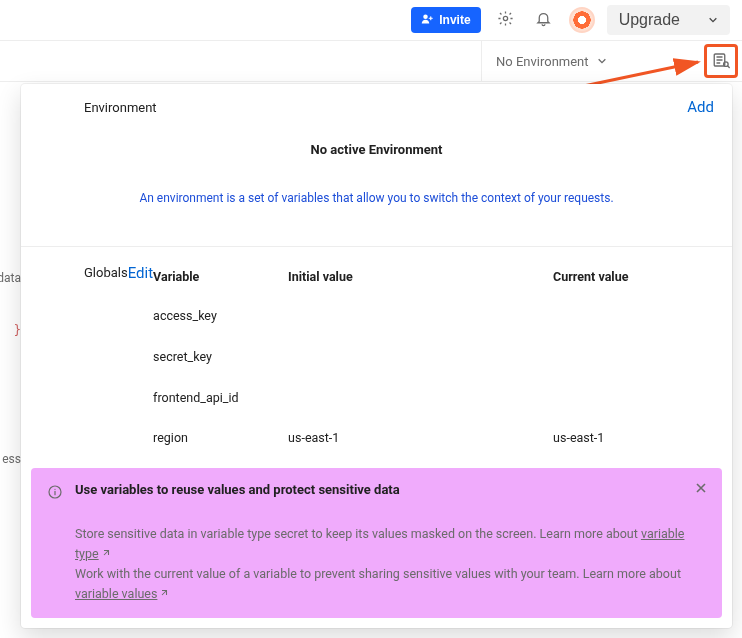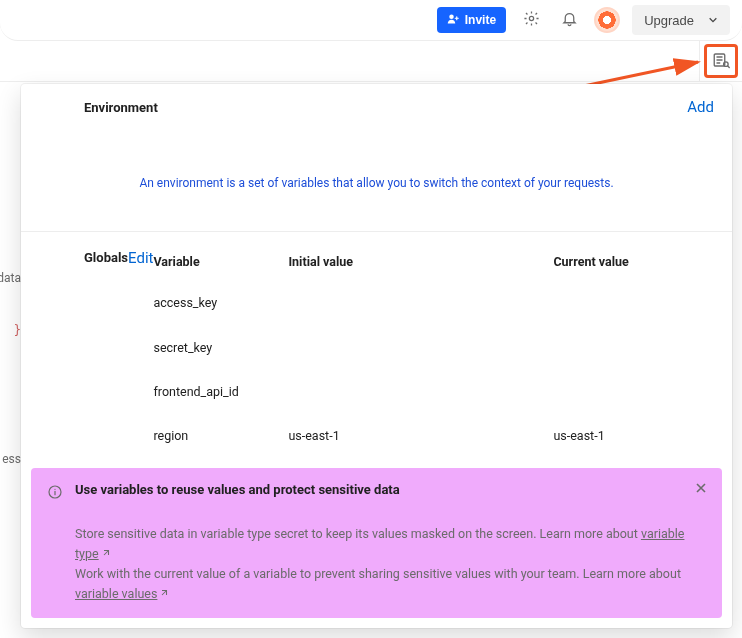--- a/index.html
+++ b/index.html
@@ -16,21 +16,20 @@
 
   
   .topbar {
     height: 41px;
     border-bottom: 1px solid #ededed;
     display: flex;
     align-items: center;
     justify-content: flex-end;
     gap: 12px;
     padding-right: 12px;
-    border-radius: 18px;
   }
   .invite-btn {
     background: #1664ff;
     color: #fff;
     border: none;
     border-radius: 4px;
     height: 26px;
     padding: 0 10px;
     display: flex;
     align-items: center;
@@ -60,23 +59,23 @@
     cursor: pointer;
   }
   .upgrade-btn {
     background: #f2f2f2;
     border: none;
     border-radius: 4px;
     height: 30px;
     padding: 0 12px;
     display: flex;
     align-items: center;
-    gap: 14px;
+    gap: 28px;
     color: #4a4a4a;
-    font-size: 13px;
+    font-size: 16px;
     cursor: pointer;
   }
   .chev { width:10px; height:10px; }
 
   
   .envbar {
     height: 41px;
     border-bottom: 1px solid #ededed;
     display: flex;
     align-items: stretch;
@@ -162,21 +161,21 @@
   .section {
     padding: 14px 18px 10px 18px;
   }
   .section-header {
     display: flex;
     align-items: center;
     justify-content: space-between;
     margin-bottom: 8px;
   }
   .section-title {
-    font-weight: 700;
+    font-weight: 400;
     font-size: 13px;
     color: #212121;
     padding-left: 45px;
   }
   .link {
     color: #0265d2;
     font-size: 15px;
     cursor: pointer;
   }
 
@@ -316,20 +315,28 @@
     <span>
       <svg class="chev" viewBox="0 0 12 12" fill="none" stroke="currentColor" stroke-width="1.6">
           <path d="M2 4l4 4 4-4"></path>
         </svg>
     </span>
   </button>
 </div>
 
 <div class="envbar">
   <div class="envbar-left"></div>
+  <div class="env-select">
+    <span>No Environment</span>
+    <span>
+      <svg class="chev" viewBox="0 0 12 12" fill="none" stroke="#6b6b6b" stroke-width="1.6">
+          <path d="M2 4l4 4 4-4"></path>
+        </svg>
+    </span>
+  </div>
   <div class="env-quicklook">
     <div class="env-quicklook-inner">
       <span>
         <svg viewBox="0 0 24 24" fill="none" stroke="currentColor" stroke-width="1.8">
             <rect x="3" y="4" width="14" height="16" rx="1.5"></rect>
             <circle cx="18.5" cy="17.5" r="3"></circle>
             <path d="M21 20l2 2" stroke-linecap="round"></path>
             <path d="M6 8h8M6 12h8M6 16h5"></path>
           </svg>
       </span>
@@ -353,20 +360,21 @@
 </div>
 
 <div class="panel">
 
   <div class="section">
     <div class="section-header">
       <span class="section-title">Environment</span>
       <span class="link">Add</span>
     </div>
     <div class="empty-env">
+      <div class="empty-env-title">No active Environment</div>
       <div class="empty-env-desc">An environment is a set of variables that allow you to switch the context of your requests.</div>
     </div>
   </div>
 
   <div class="divider"></div>
 
   <div class="globals-section">
     <div class="globals-header">
       <span class="section-title">Globals</span>
       <span class="link">Edit</span>

